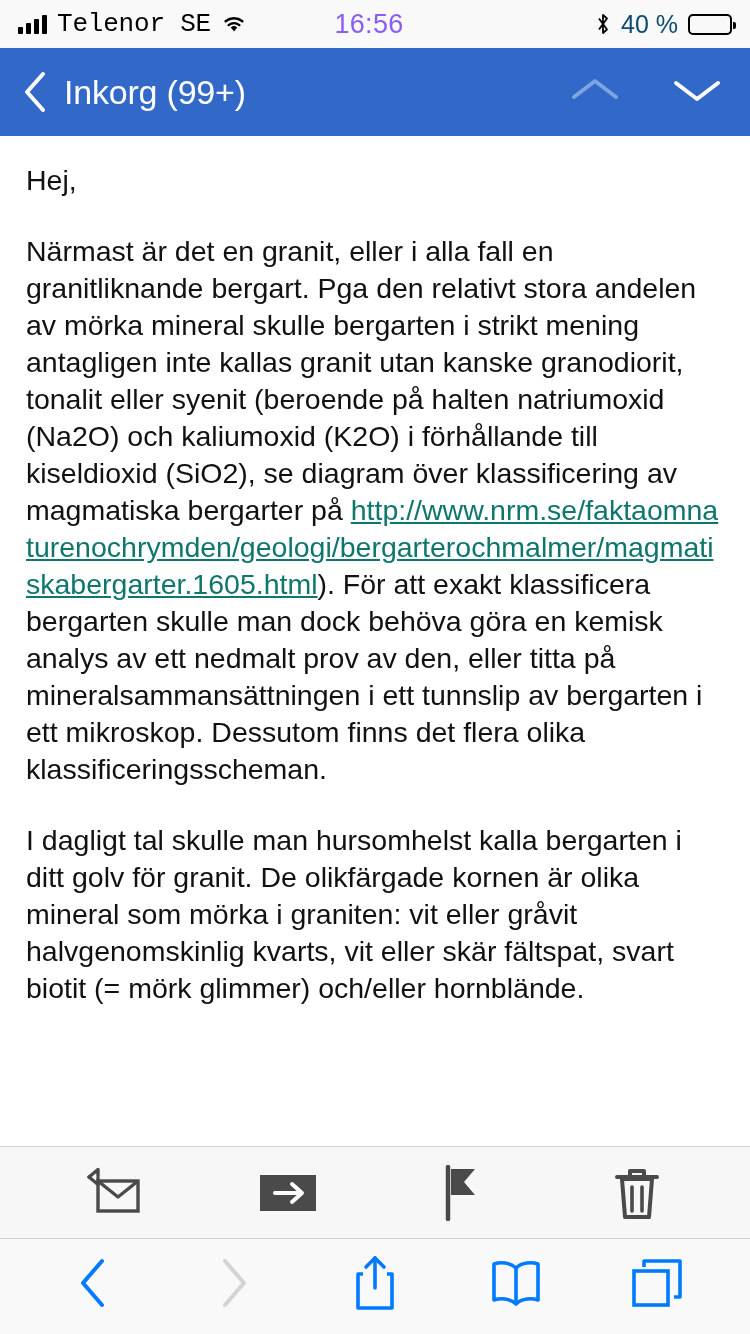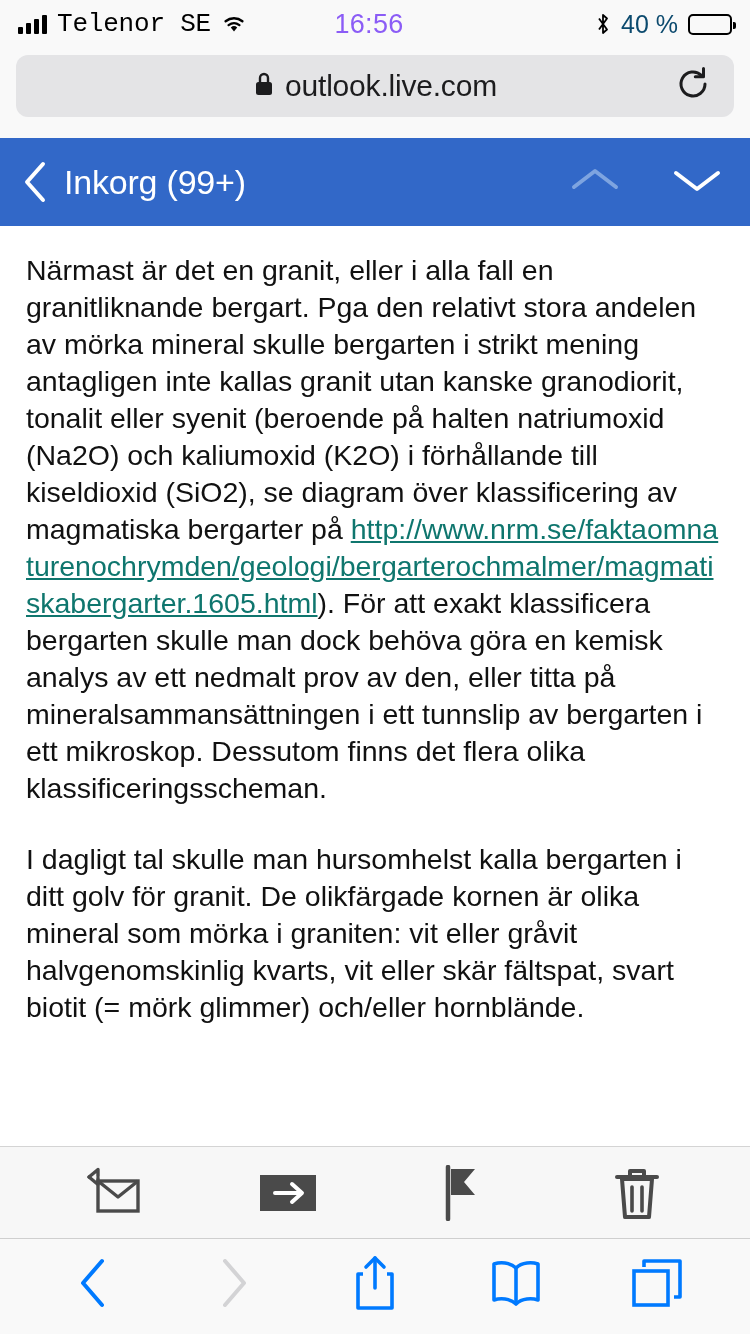--- a/index.html
+++ b/index.html
@@ -207,37 +207,20 @@
       <span class="bt">
         <svg width="16" height="24" viewBox="0 0 16 24">
           <path d="M4 6.5l8 11L8 21V3l4 3.5-8 11" fill="none" stroke="#000" stroke-width="1.8" stroke-linejoin="round"></path>
         </svg>
       </span>
       <span class="batt-pct">40 %</span>
       <span class="battery"><span class="lvl"></span></span>
     </div>
   </div>
 
-  <div class="urlbar-wrap">
-    <div class="urlbar">
-      <span class="lock">
-        <svg width="22" height="28" viewBox="0 0 22 28">
-          <rect x="3" y="12" width="16" height="13" rx="2.5" fill="#1c1c1e"></rect>
-          <path d="M7 12V8a4 4 0 0 1 8 0v4" fill="none" stroke="#1c1c1e" stroke-width="2.4"></path>
-        </svg>
-      </span>
-      <span class="url-text">outlook.live.com</span>
-      <span class="reload">
-        <svg width="38" height="38" viewBox="0 0 38 38">
-          <path d="M31 19a12 12 0 1 1-3.6-8.6" fill="none" stroke="#1c1c1e" stroke-width="3" stroke-linecap="round"></path>
-          <path d="M29.5 3.5v8.2h-8.2" fill="none" stroke="#1c1c1e" stroke-width="3" stroke-linecap="round" stroke-linejoin="round"></path>
-        </svg>
-      </span>
-    </div>
-  </div>
 
   <div class="mailhead">
     <span class="back-chevron">
       <svg width="26" height="44" viewBox="0 0 26 44">
         <path d="M21 4L5 22l16 18" fill="none" stroke="#ffffff" stroke-width="4" stroke-linecap="round" stroke-linejoin="round"></path>
       </svg>
     </span>
     <span class="mailhead-title">Inkorg (99+)</span>
     <div class="mailhead-right">
       <span>
@@ -248,20 +231,21 @@
       <span>
         <svg width="50" height="30" viewBox="0 0 50 30">
           <path d="M4 8l21 16L46 8" fill="none" stroke="#ffffff" stroke-width="4" stroke-linecap="round" stroke-linejoin="round"></path>
         </svg>
       </span>
     </div>
   </div>
 
   <div class="body-area">
     <div class="msg">
+      <p>Hej,</p>
       <p><span>Närmast är det en granit, eller i alla fall en granitliknande bergart. Pga den relativt stora andelen av mörka mineral skulle bergarten i strikt mening antagligen inte kallas granit utan kanske granodiorit, tonalit eller syenit (beroende på halten natriumoxid (Na2O) och kaliumoxid (K2O) i förhållande till kiseldioxid (SiO2), se diagram över klassificering av magmatiska bergarter på </span><a href="#">http://www.nrm.se/faktaomnaturenochrymden/geologi/bergarterochmalmer/magmatiskabergarter.1605.html</a><span>). För att exakt klassificera bergarten skulle man dock behöva göra en kemisk analys av ett nedmalt prov av den, eller titta på mineralsammansättningen i ett tunnslip av bergarten i ett mikroskop. Dessutom finns det flera olika klassificeringsscheman.</span></p>
       <p>I dagligt tal skulle man hursomhelst kalla bergarten i ditt golv för granit. De olikfärgade kornen är olika mineral som mörka i graniten: vit eller gråvit halvgenomskinlig kvarts, vit eller skär fältspat, svart biotit (= mörk glimmer) och/eller hornblände.</p>
     </div>
   </div>
 
   <div class="mail-toolbar">
     <span class="tb-btn">
       <svg width="58" height="54" viewBox="0 0 58 54">
         <path d="M14 10V3.5l-9 7.5" fill="none" stroke="#4a4a4a" stroke-width="3.4" stroke-linecap="round" stroke-linejoin="round"></path>
         <path d="M5 11l9 7.5V12" fill="none" stroke="#4a4a4a" stroke-width="3.4" stroke-linecap="round" stroke-linejoin="round"></path>

